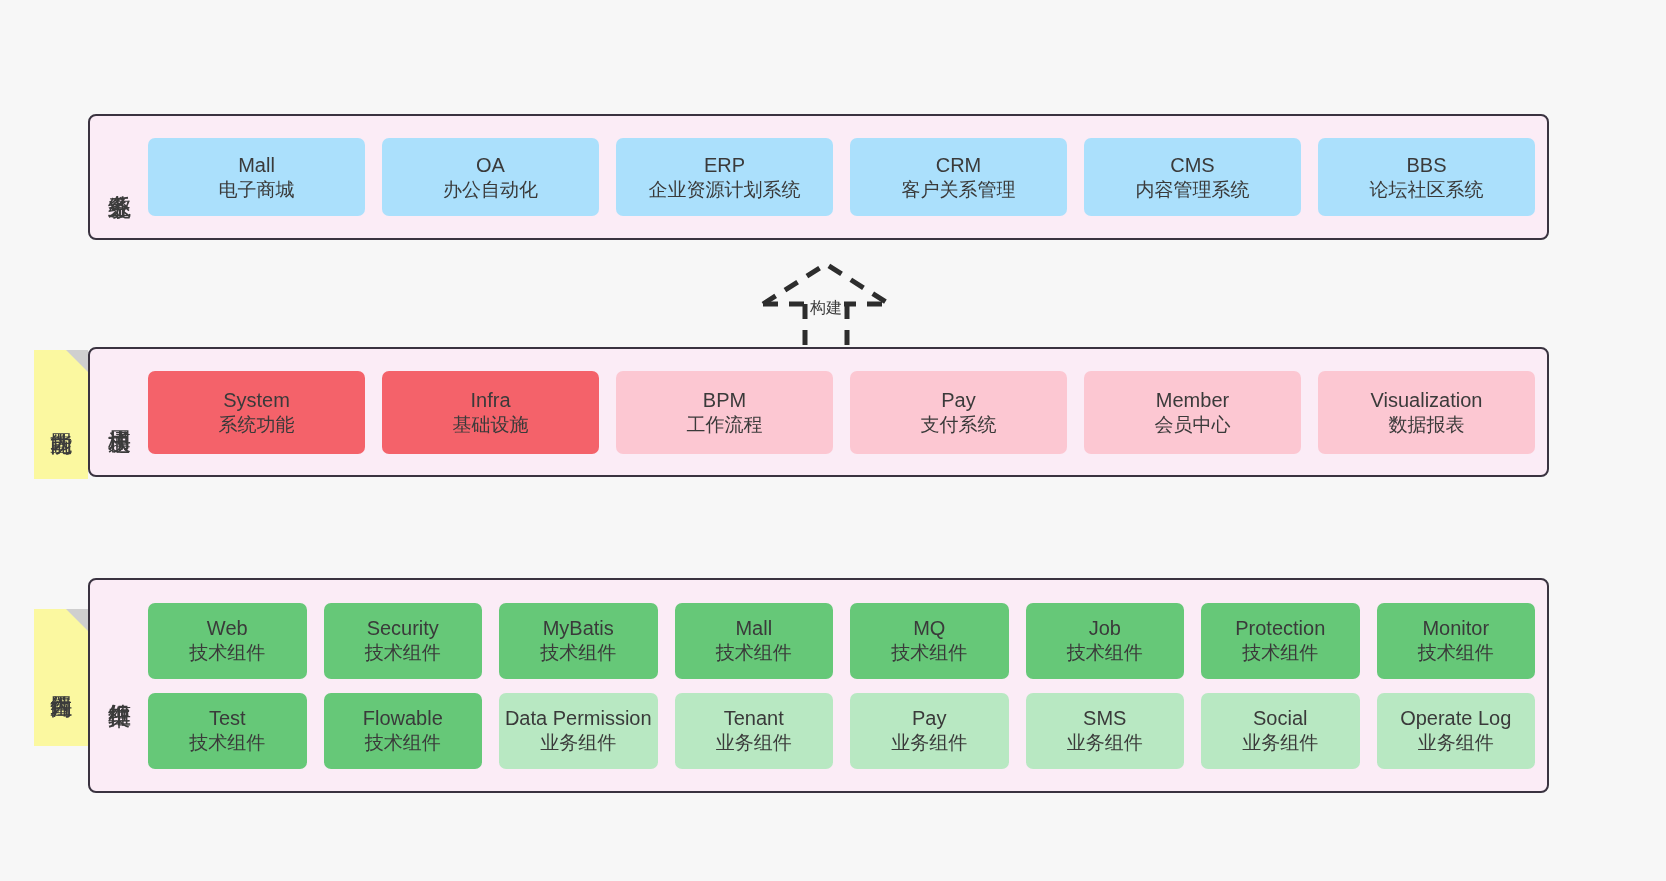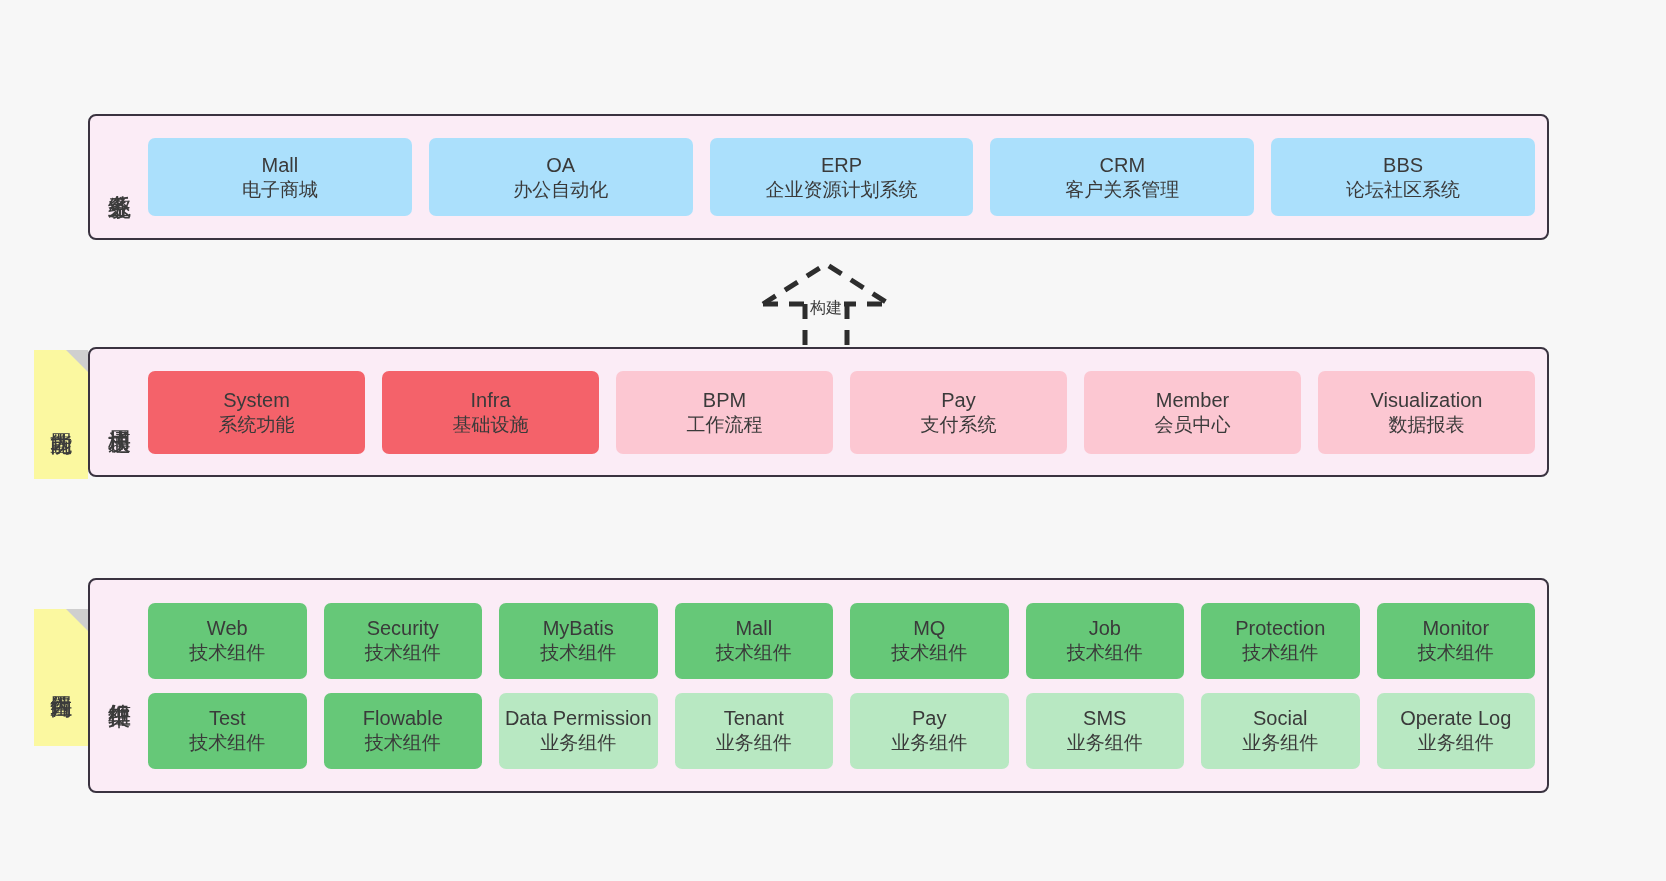--- a/index.html
+++ b/index.html
@@ -152,20 +152,24 @@
         </div>
         <div class="node h-biz c-blue">
           <div class="n-title">ERP</div>
           <div class="n-sub">企业资源计划系统</div>
         </div>
         <div class="node h-biz c-blue">
           <div class="n-title">CRM</div>
           <div class="n-sub">客户关系管理</div>
         </div>
         <div class="node h-biz c-blue">
+          <div class="n-title">CMS</div>
+          <div class="n-sub">内容管理系统</div>
+        </div>
+        <div class="node h-biz c-blue">
           <div class="n-title">BBS</div>
           <div class="n-sub">论坛社区系统</div>
         </div>
       </div>
     </div>
   </div>
 
   <div class="connector" style="left:755px; top:258px; width:150px; height:90px;">
     <svg width="150" height="90" viewBox="0 0 150 90">
       <path d="M 8 46 L 71 6 L 134 46" fill="none" stroke="#2d2d2d" stroke-width="5" stroke-dasharray="15,11" stroke-linecap="butt"></path>

